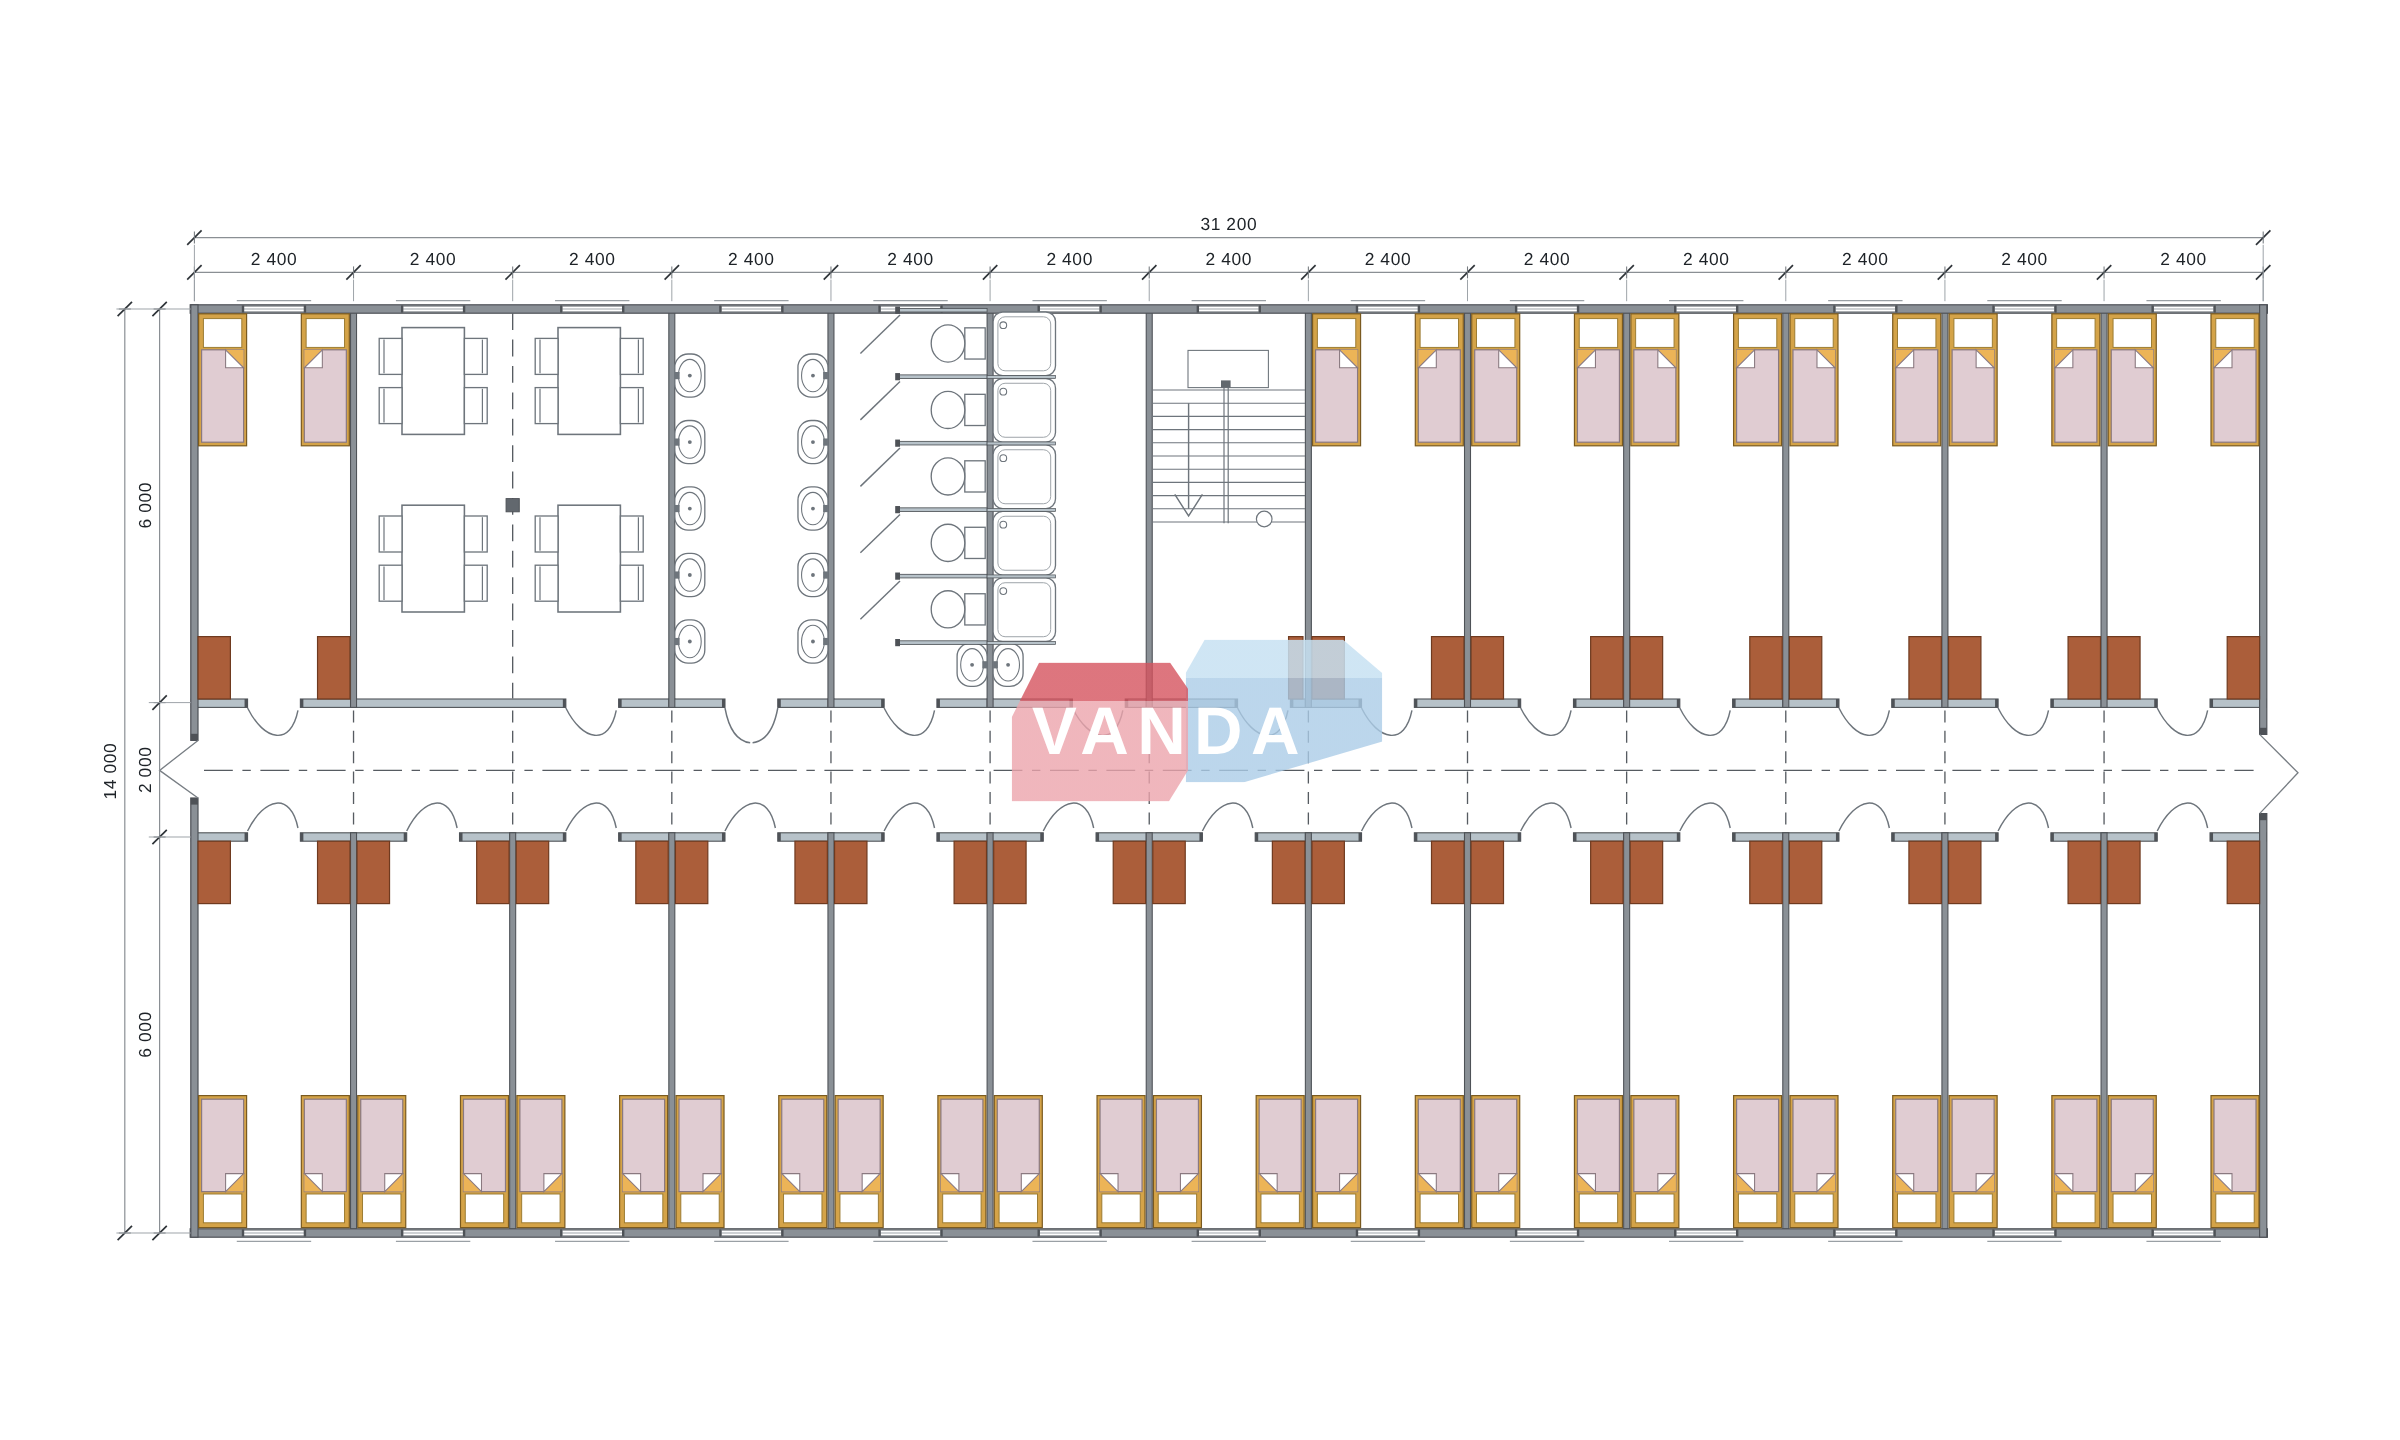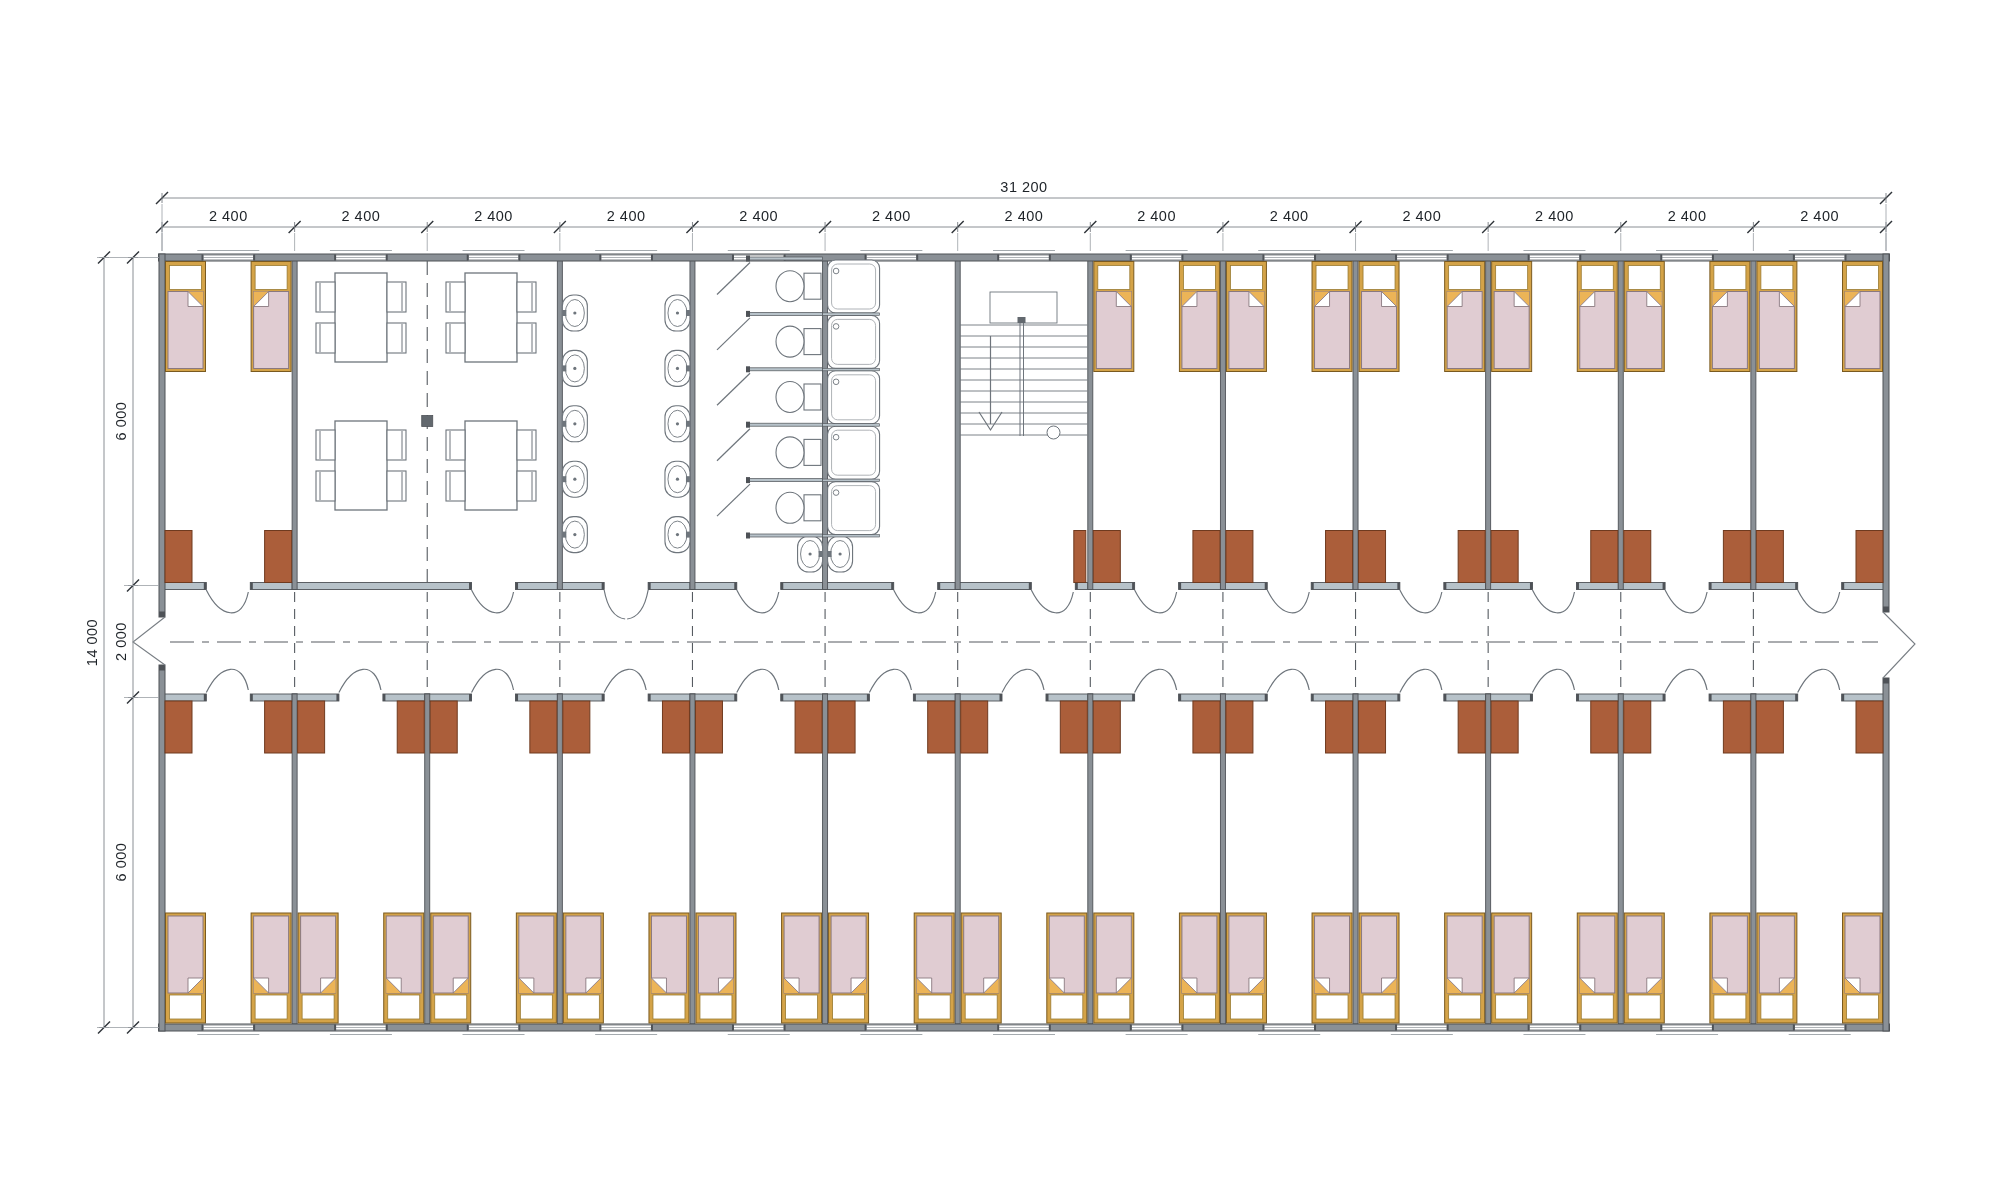--- a/index.html
+++ b/index.html
@@ -868,13 +868,18 @@
         <line x1="128" y1="1027.5" x2="138" y2="1027.5" stroke="#777c81" stroke-width="0.9"></line>
         <text x="126" y="421" text-anchor="middle" font-size="14.5" fill="#1d2227" letter-spacing="0.5" transform="rotate(-90 126 421)">6 000</text>
         <text x="126" y="641.5" text-anchor="middle" font-size="14.5" fill="#1d2227" letter-spacing="0.5" transform="rotate(-90 126 641.5)">2 000</text>
         <text x="126" y="862" text-anchor="middle" font-size="14.5" fill="#1d2227" letter-spacing="0.5" transform="rotate(-90 126 862)">6 000</text>
         <line x1="97" y1="257.5" x2="159" y2="257.5" stroke="#9aa0a5" stroke-width="0.8"></line>
         <line x1="97" y1="1027.5" x2="159" y2="1027.5" stroke="#9aa0a5" stroke-width="0.8"></line>
         <line x1="124" y1="585.5" x2="159" y2="585.5" stroke="#9aa0a5" stroke-width="0.8"></line>
         <line x1="124" y1="697.5" x2="159" y2="697.5" stroke="#9aa0a5" stroke-width="0.8"></line>
       </g>
     </svg>
+  <div class="logo">
+    <div class="logo-shape logo-blue"></div>
+    <div class="logo-shape logo-pink"></div>
+    <div class="logo-text">VANDA</div>
+  </div>
 </div>
 
 </body></html>

